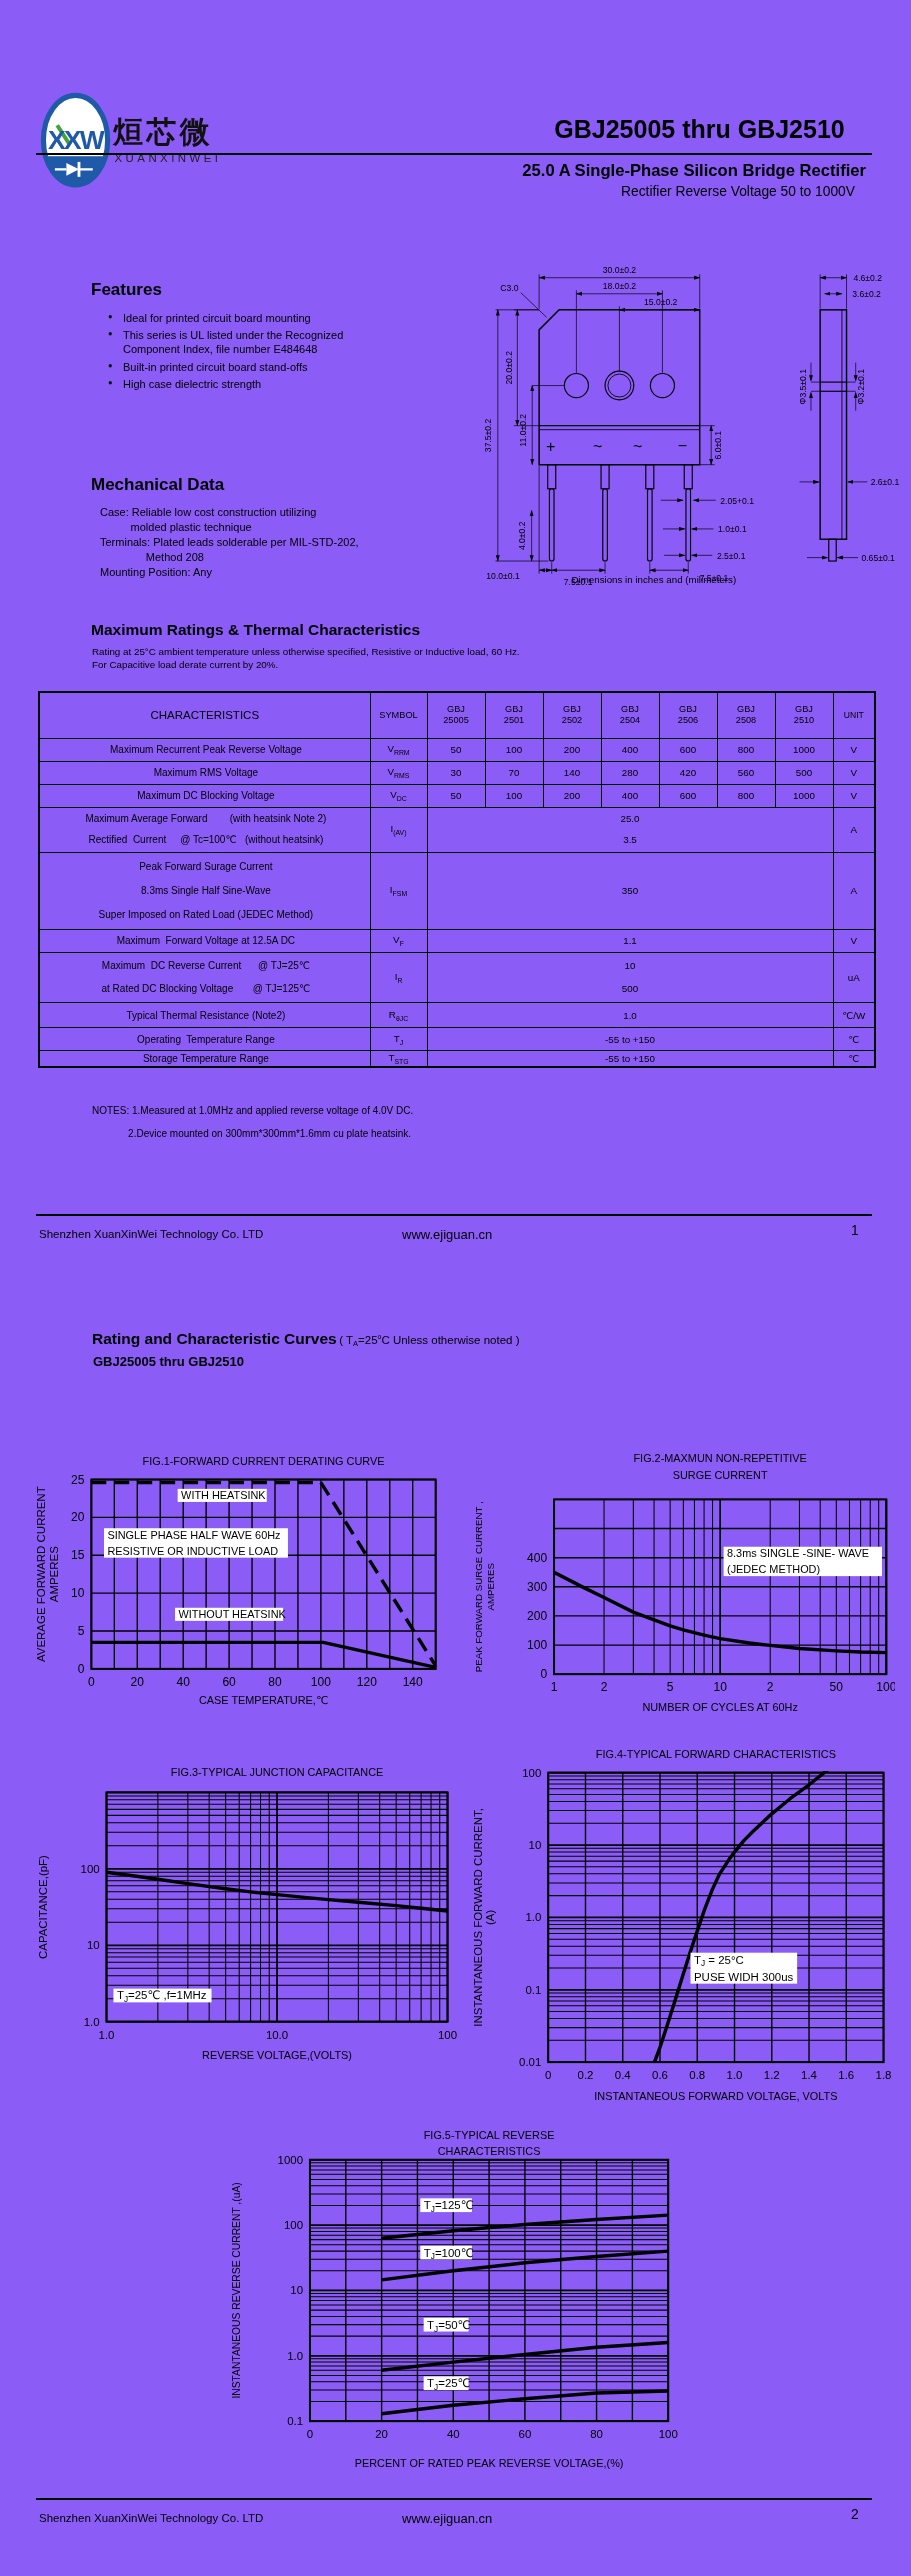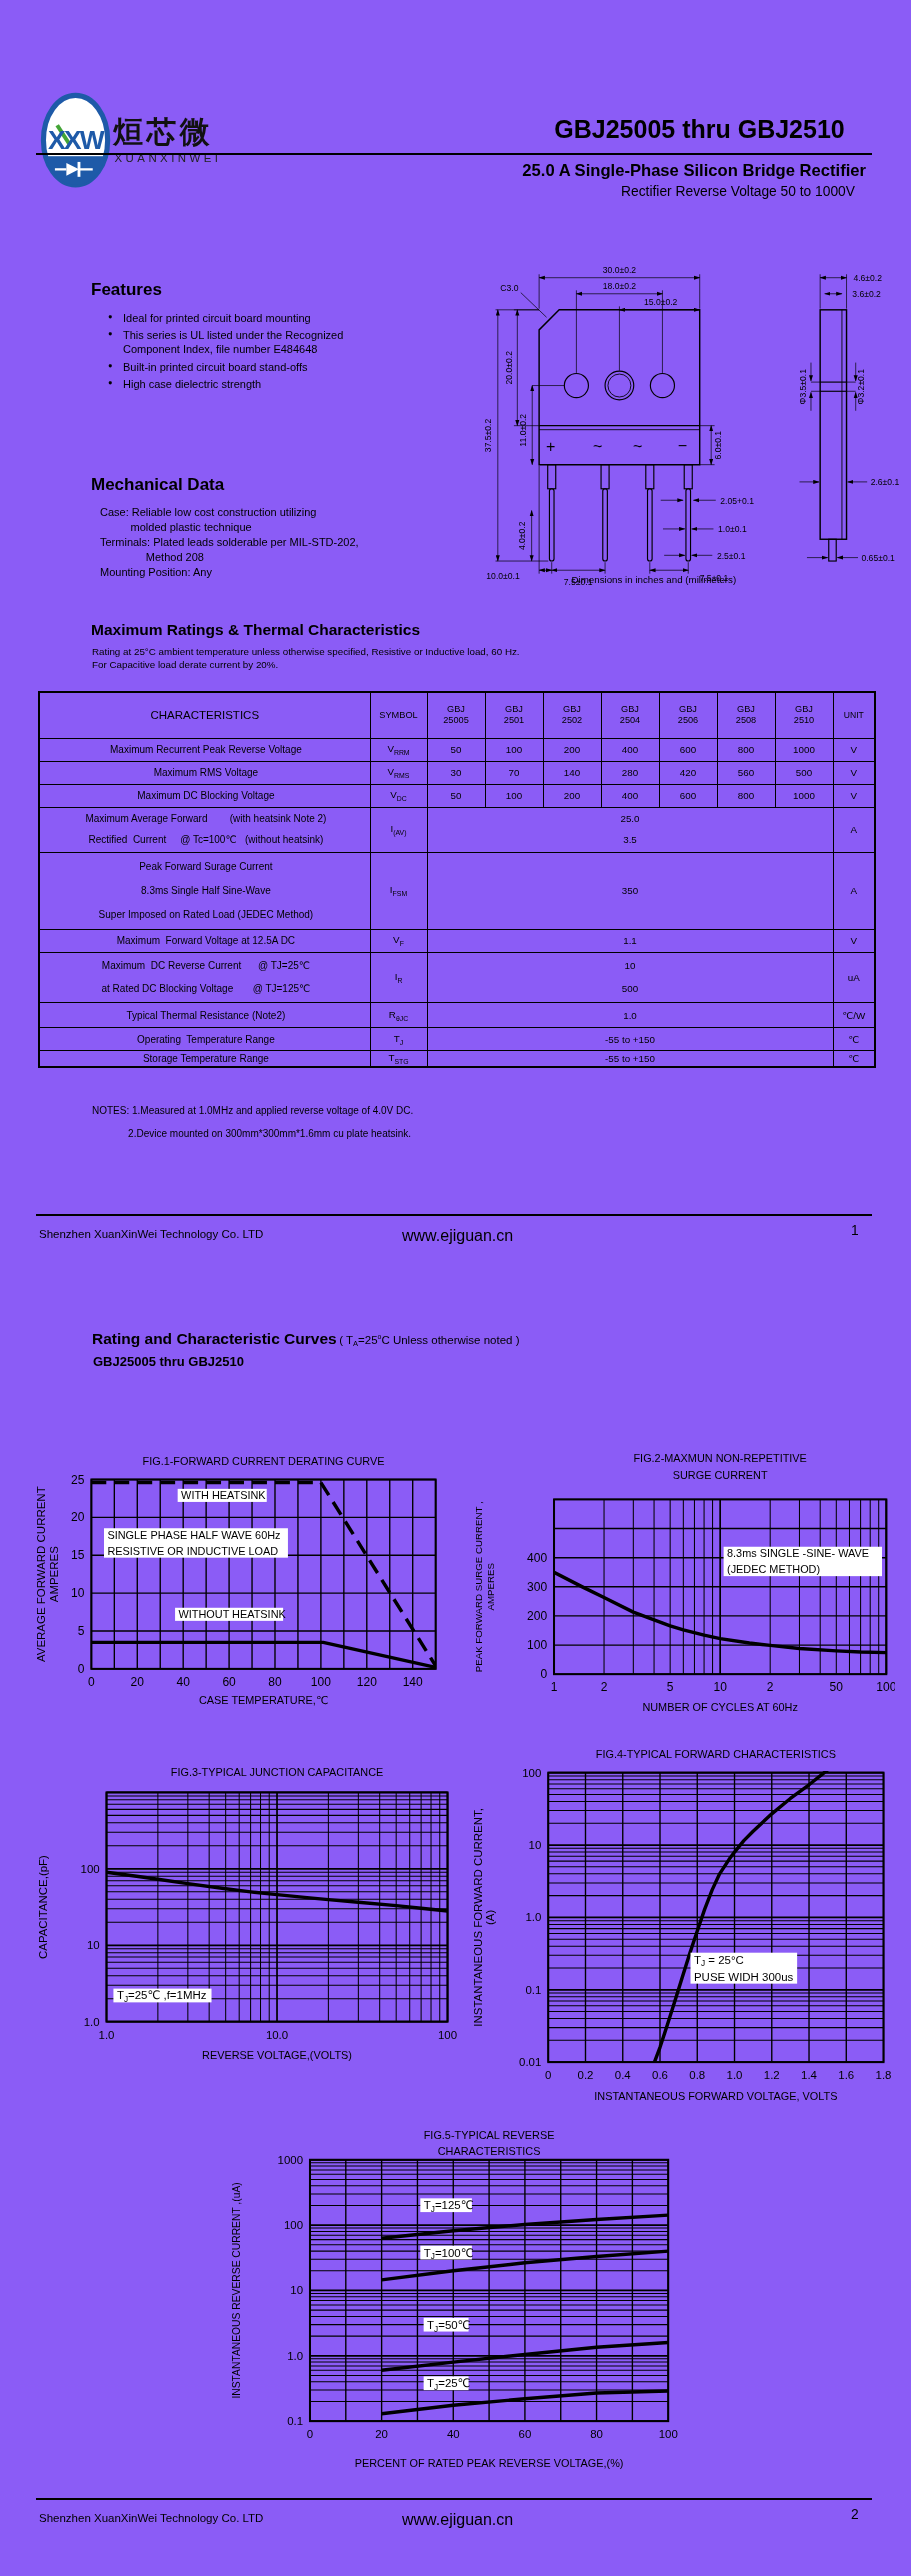--- a/index.html
+++ b/index.html
@@ -23,21 +23,21 @@
   #ratings-table th,#ratings-table td{border:1.1px solid #000;border-top-width:1.7px;border-bottom-width:1.7px;
        text-align:center;vertical-align:middle;padding:0;font-size:9.8px;}
   #ratings-table th{font-weight:normal;}
   .h-char{font-size:11.5px !important;}
   .h-sym{font-size:9.2px !important;}
   .h-val{font-size:9.2px !important;line-height:11.5px;}
   .h-unit{font-size:8.6px !important;}
   .t-char{text-align:center;padding:1.7px 2.3px 1.7px 4.6px !important;white-space:pre;font-size:10px !important;}
   sub.sy{font-size:6.9px;}
   .footer-co{font-size:11.5px;}
-  .footer-url{font-size:16px;}
+  .footer-url{font-size:13px;}
   .footer-pg{font-size:13.8px;}
   .p2-head-bold{font-weight:bold;font-size:15.5px;}
   .p2-head-note{font-size:11.5px;}
   .p2-head2{font-weight:bold;font-size:13px;}
   .subA{font-size:7.5px;vertical-align:-1.7px;}
   .supO{font-size:6.9px;vertical-align:5.2px;}
   .dwg-lbl{font-size:15px;}
 </style>
 </head>
 <body>

